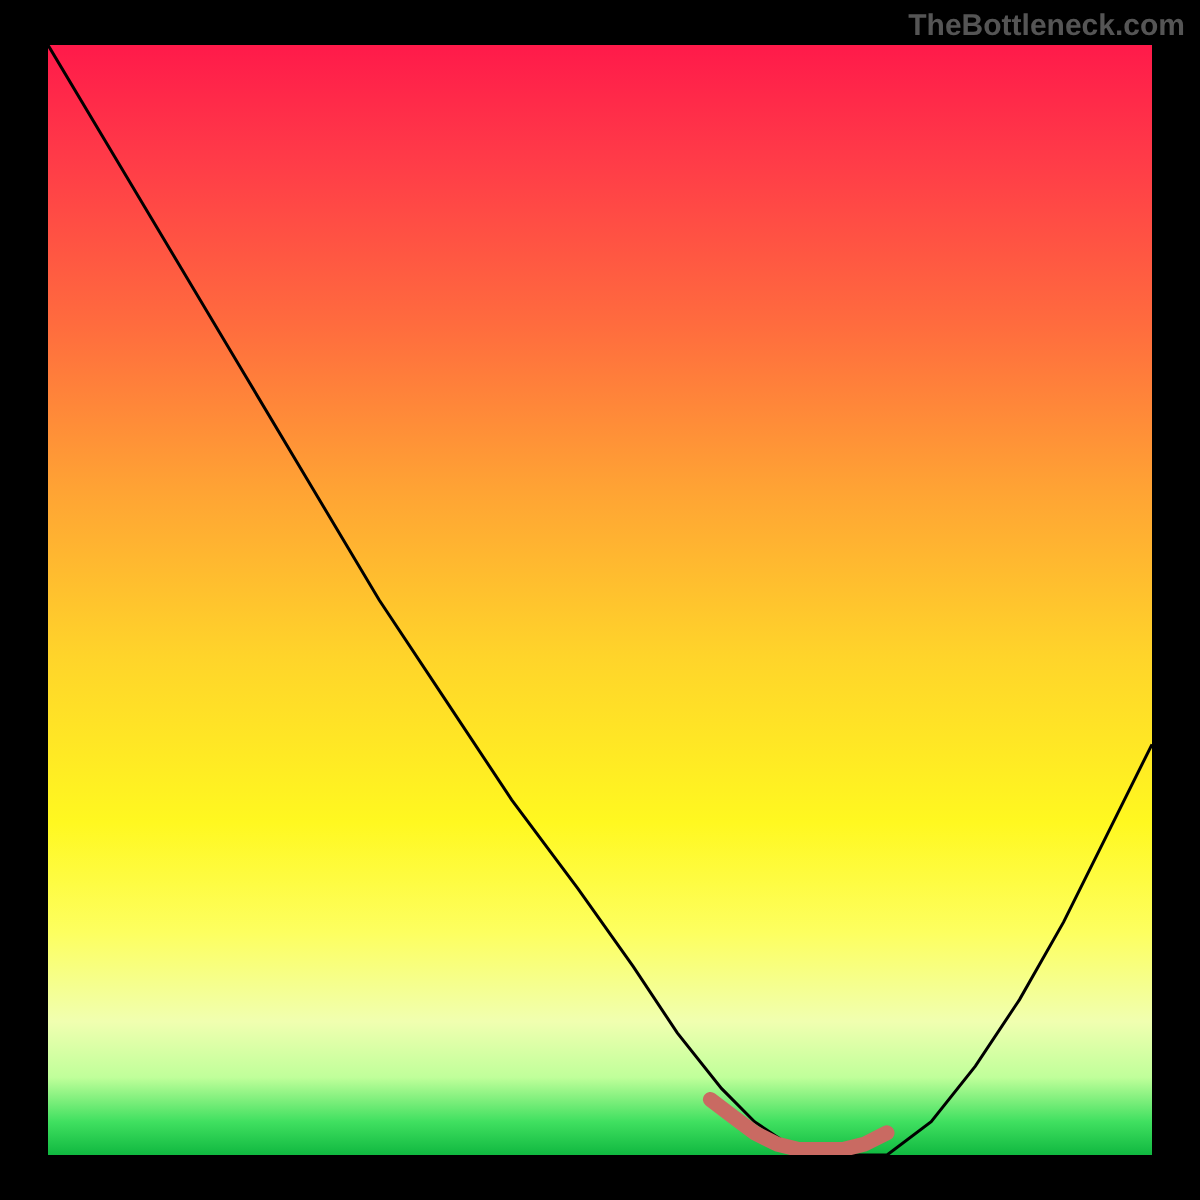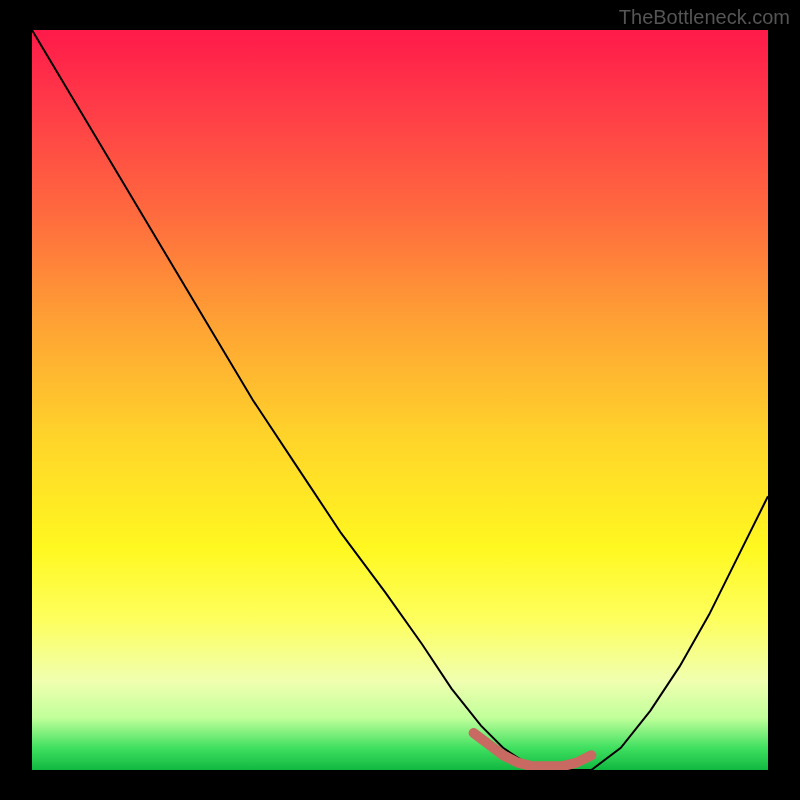--- a/index.html
+++ b/index.html
@@ -10,21 +10,21 @@
     position: relative;
     overflow: hidden;
     font-family: Arial, sans-serif;
   }
   .watermark {
     position: absolute;
     top: 6px;
     right: 10px;
     color: #555;
     font-size: 20px;
-    font-weight: 400;
+    font-weight: 700;
     z-index: 10;
   }
   .plot-area {
     position: absolute;
     left: 32px;
     top: 30px;
     width: 736px;
     height: 740px;
     background: linear-gradient(to bottom,
       #ff1a4a 0%,

